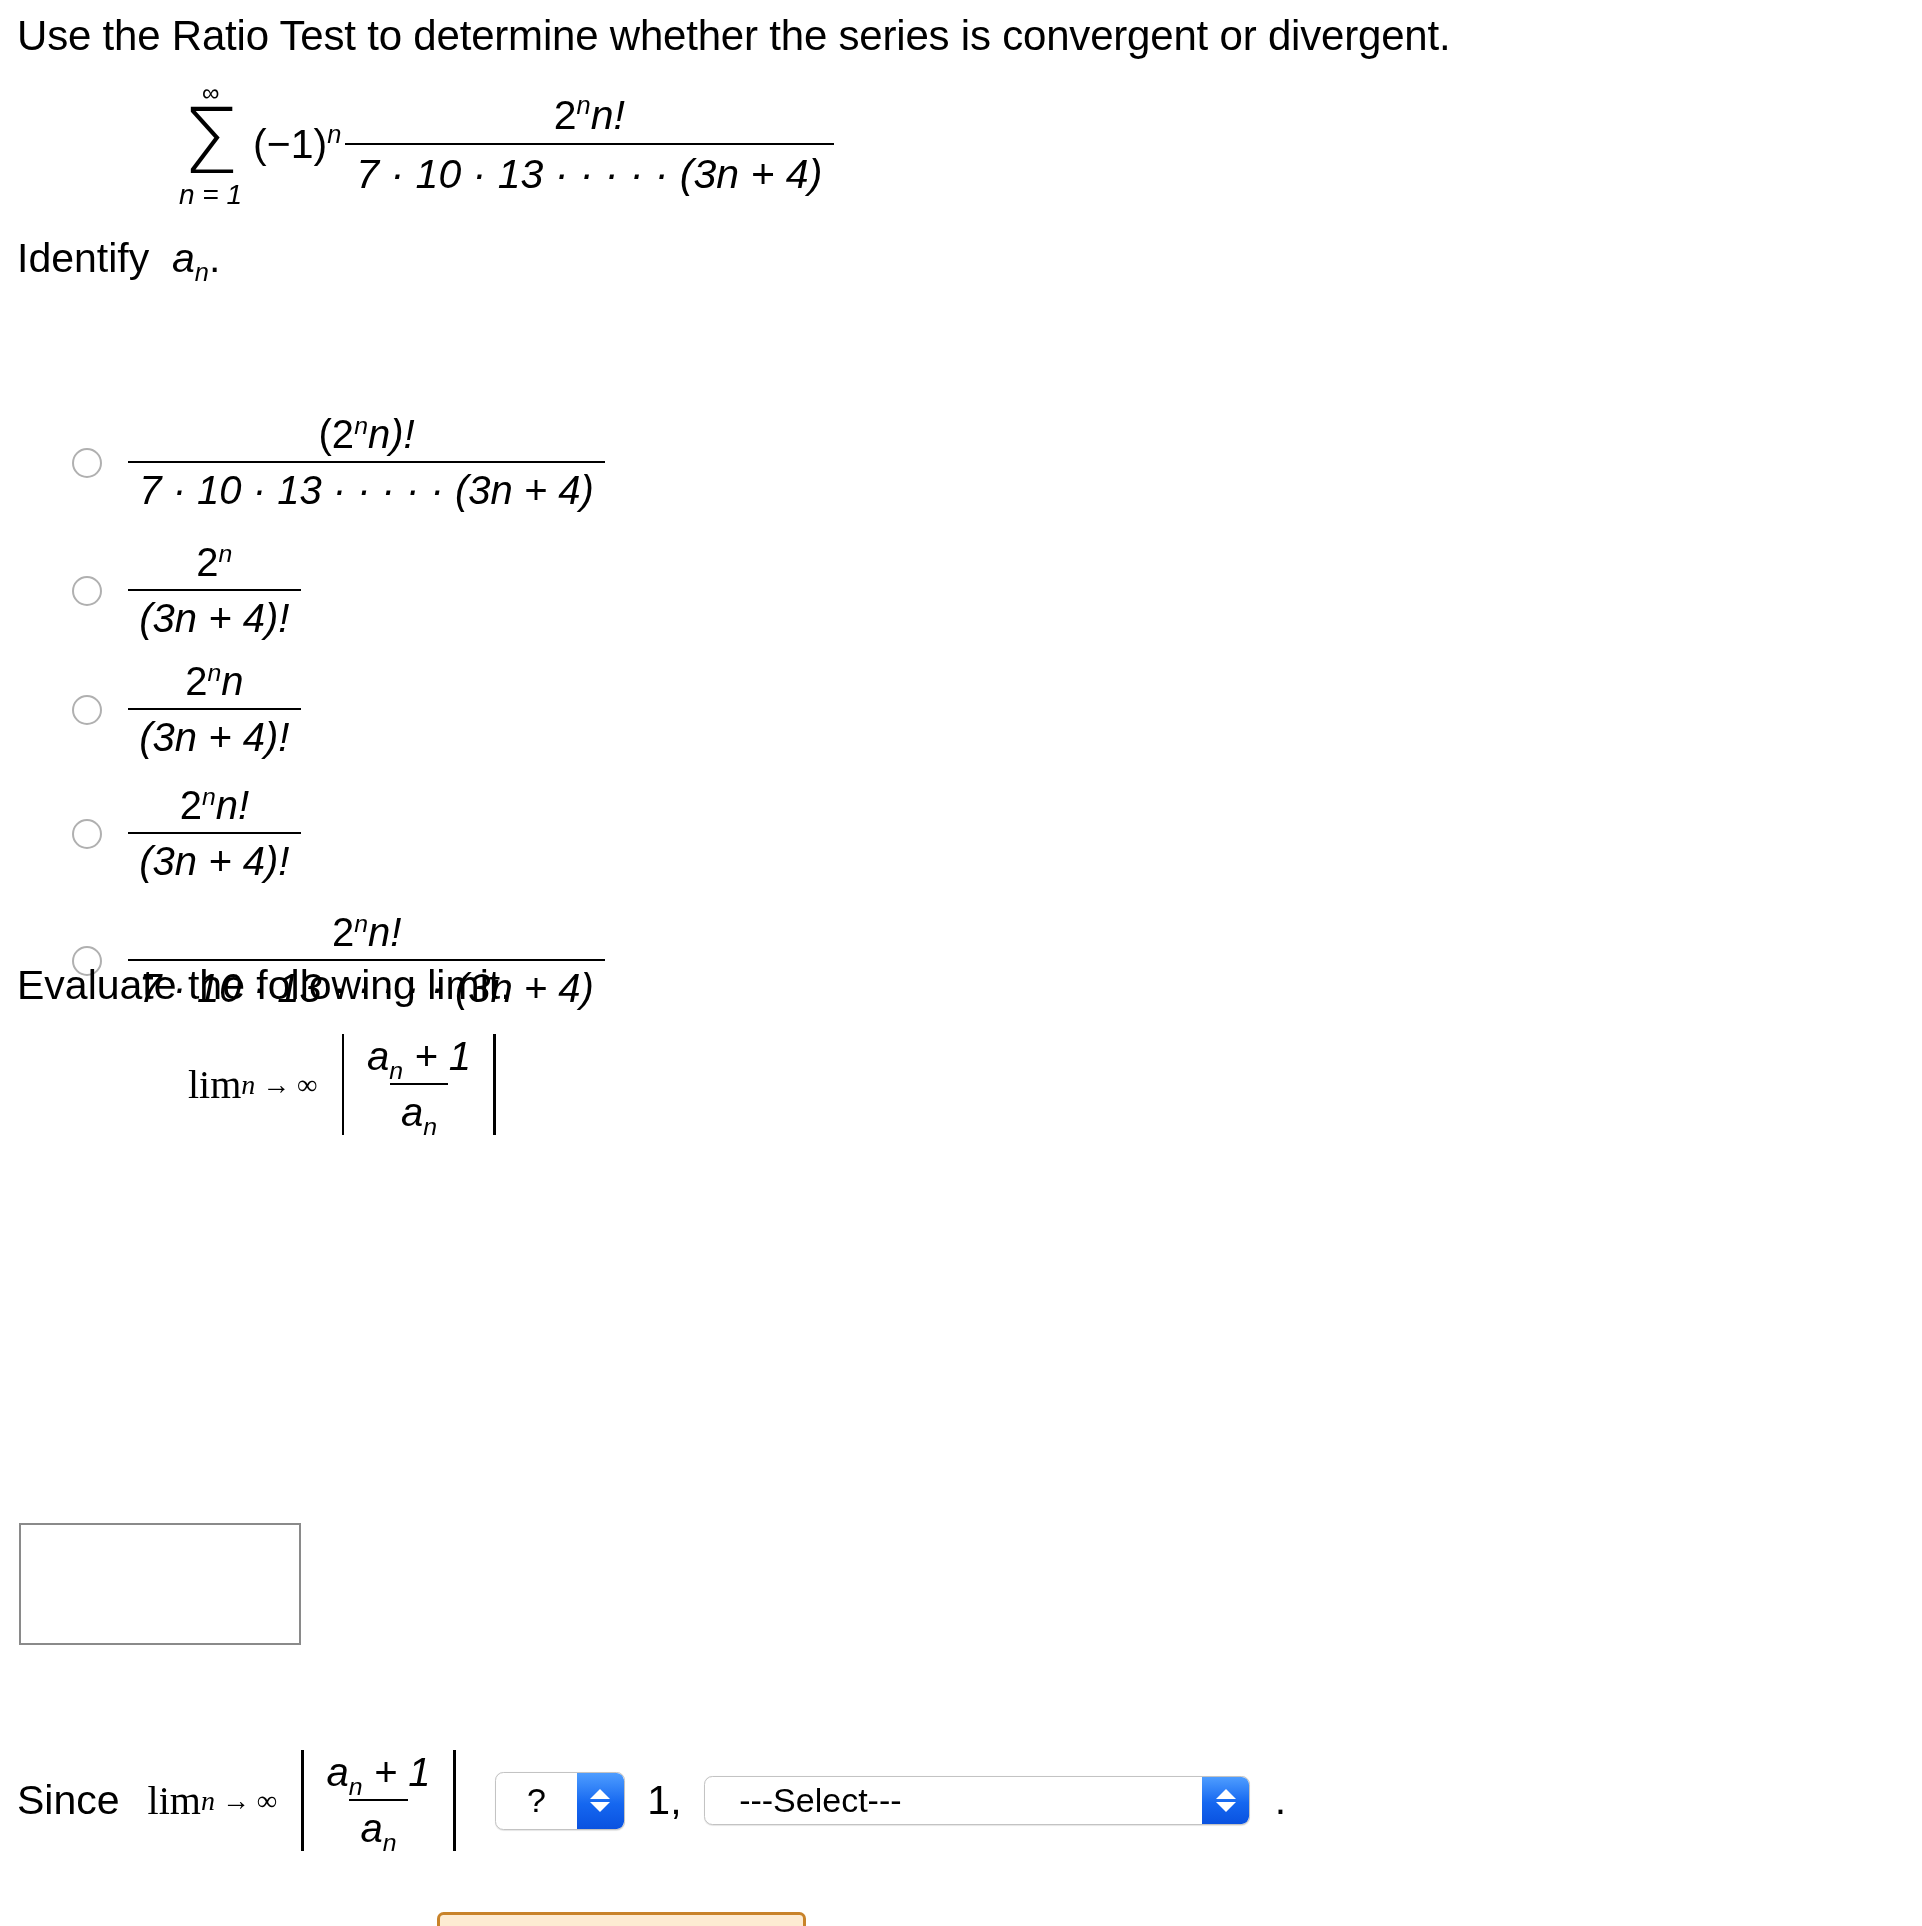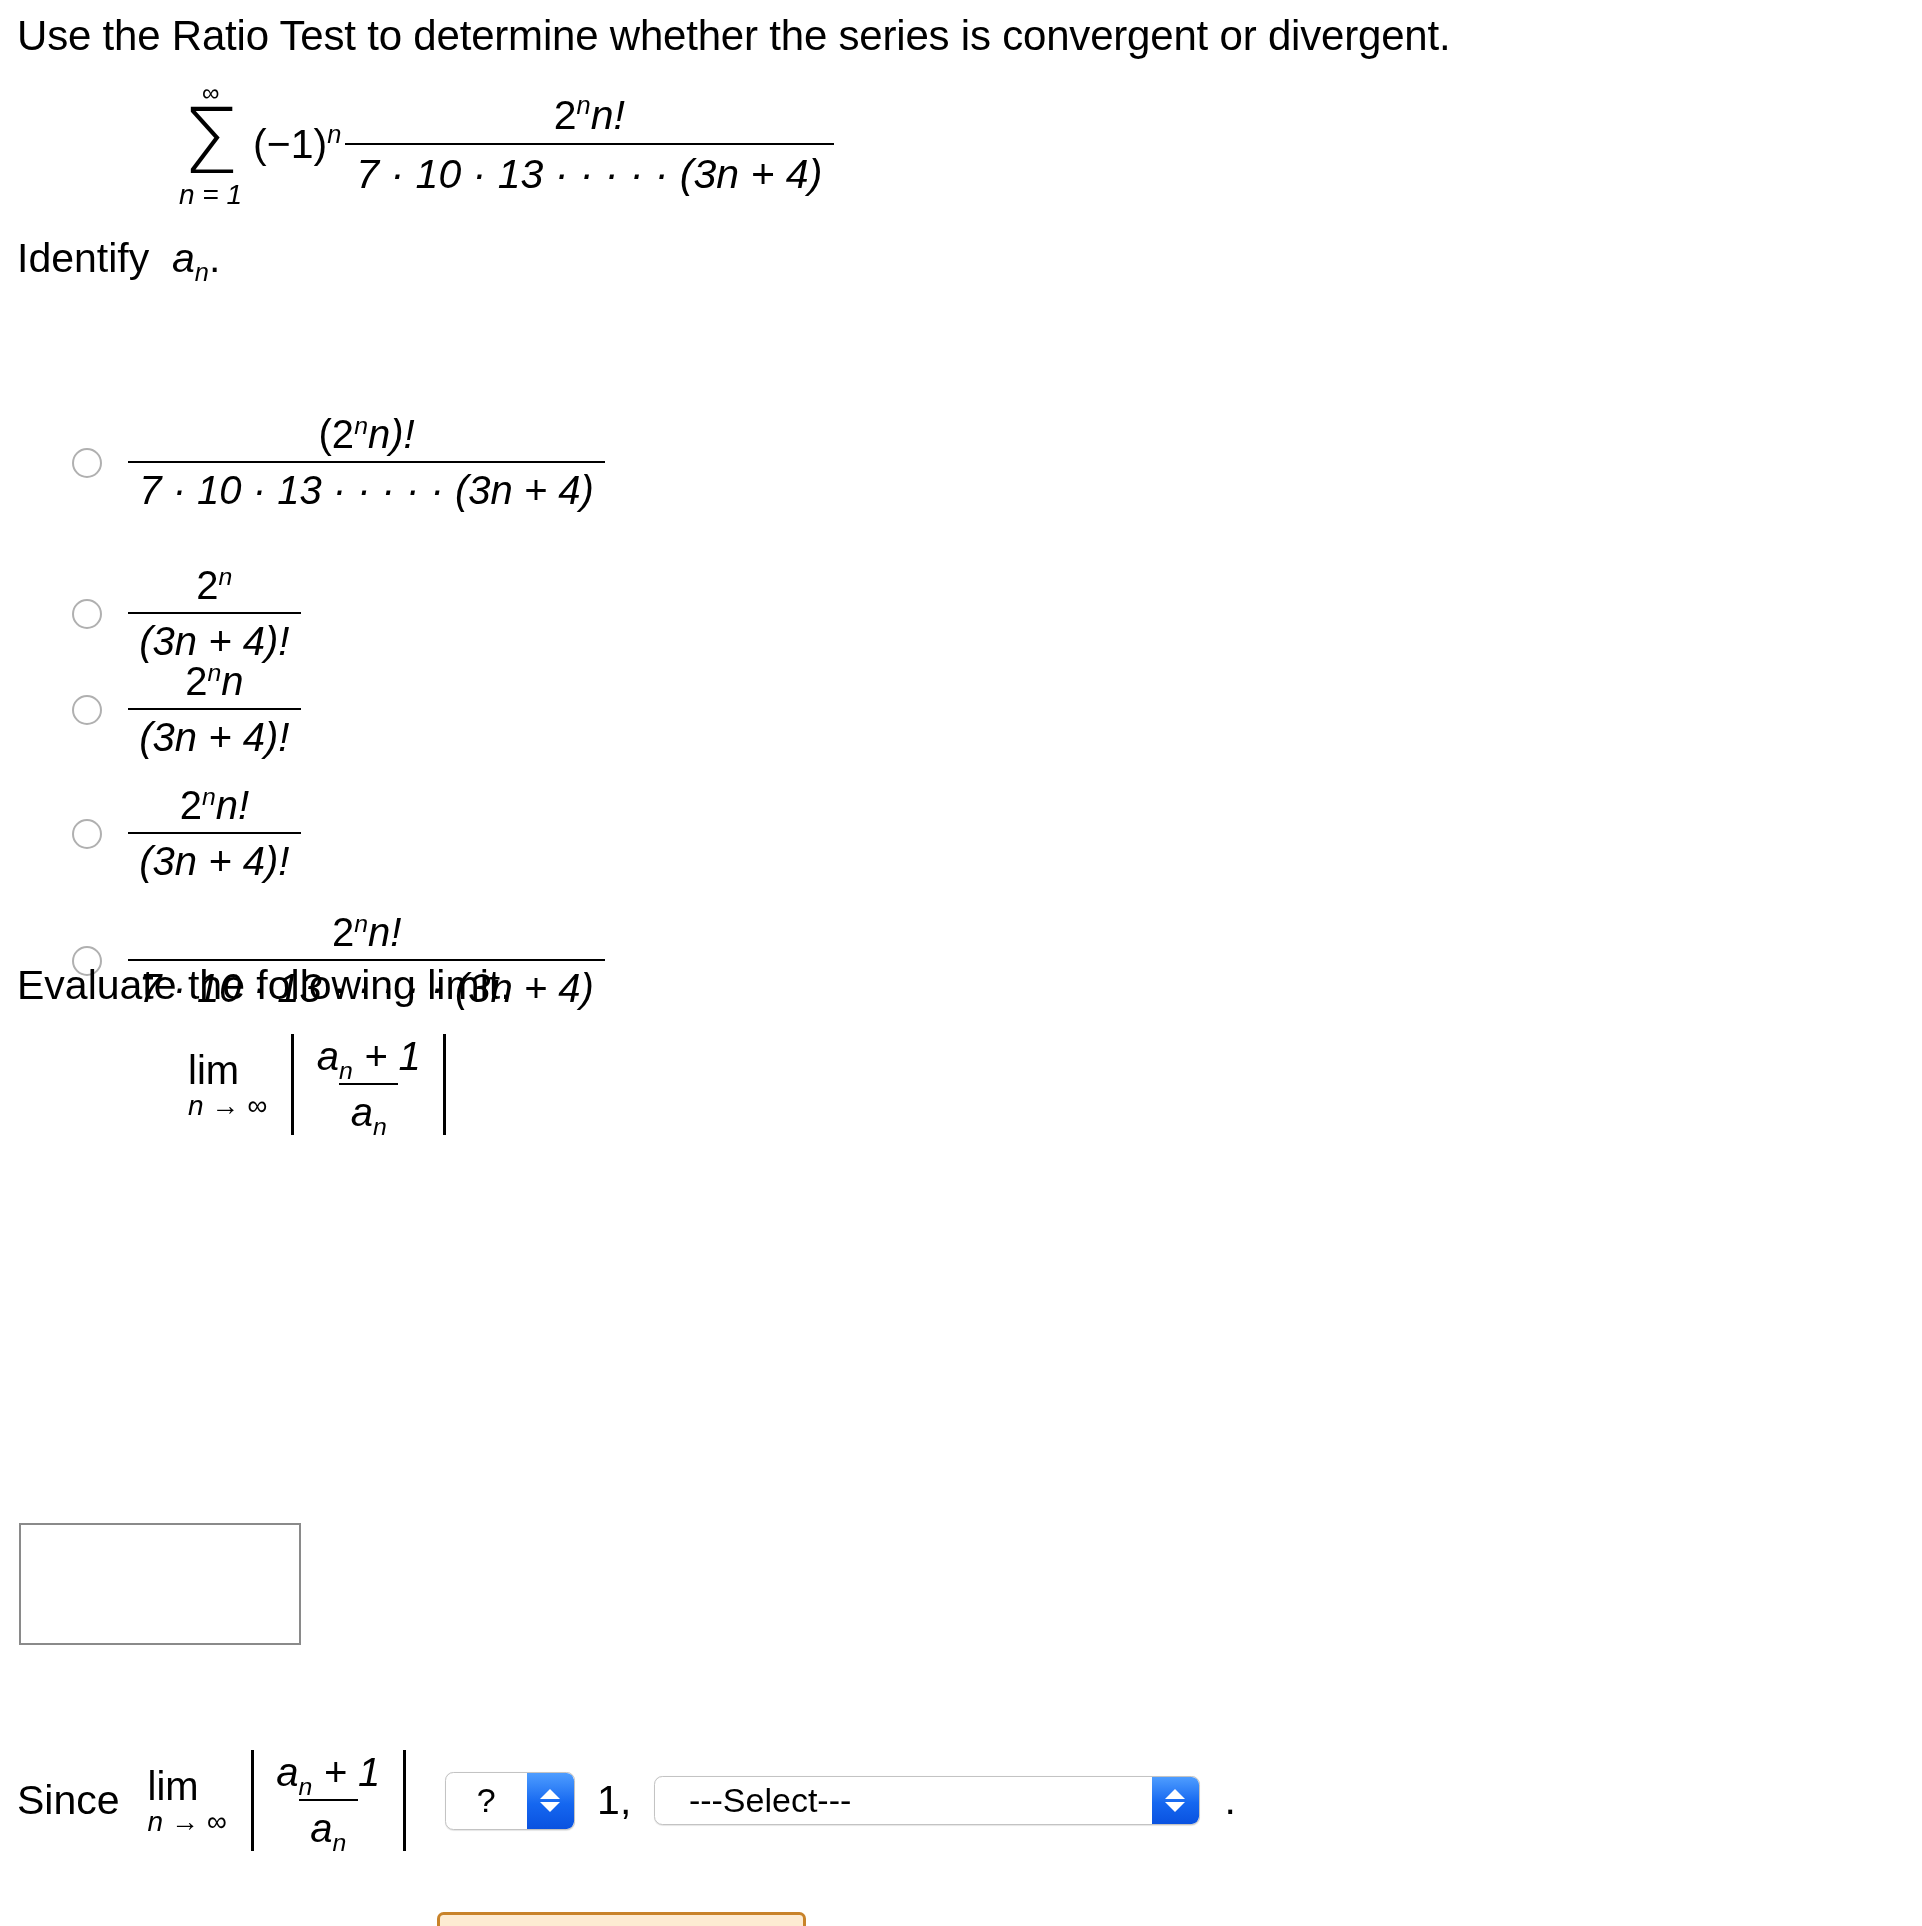--- a/index.html
+++ b/index.html
@@ -120,23 +120,24 @@
     white-space: nowrap;
   }
 
   .limit-expr {
     display: inline-flex;
     align-items: center;
     font-size: 40px;
   }
   .lim-group {
     display: inline-flex;
-    flex-direction: column;
-    align-items: flex-start;
+    flex-direction: row;
+    align-items: center;
     line-height: 1.05;
+    font-family: Liberation Serif, serif;
   }
   .lim-word { font-size: 40px; }
   .lim-sub  { font-size: 28px; font-style: italic; white-space: nowrap;}
   .abs-bar {
     display: inline-block;
     width: 2.8px;
     background: #000;
     align-self: stretch;
     margin: 0 11.3px;
   }
@@ -291,21 +292,21 @@
 </div>
 
 <div class="option-row" style="left:72px; top:412px;">
   <span class="radio"></span>
   <span class="option-math frac math">
     <span class="num"><span>(2</span><span class="sup">n</span><span class="it">n)!</span></span>
     <span class="den it">7 · 10 · 13 · · · · · (3n + 4)</span>
   </span>
 </div>
 
-<div class="option-row" style="left:72px; top:563px;">
+<div class="option-row" style="left:72px; top:540px;">
   <span class="radio"></span>
   <span class="option-math frac math">
     <span class="num"><span>2</span><span class="sup">n</span><span class="it"></span></span>
     <span class="den it">(3n + 4)!</span>
   </span>
 </div>
 
 <div class="option-row" style="left:72px; top:659px;">
   <span class="radio"></span>
   <span class="option-math frac math">

